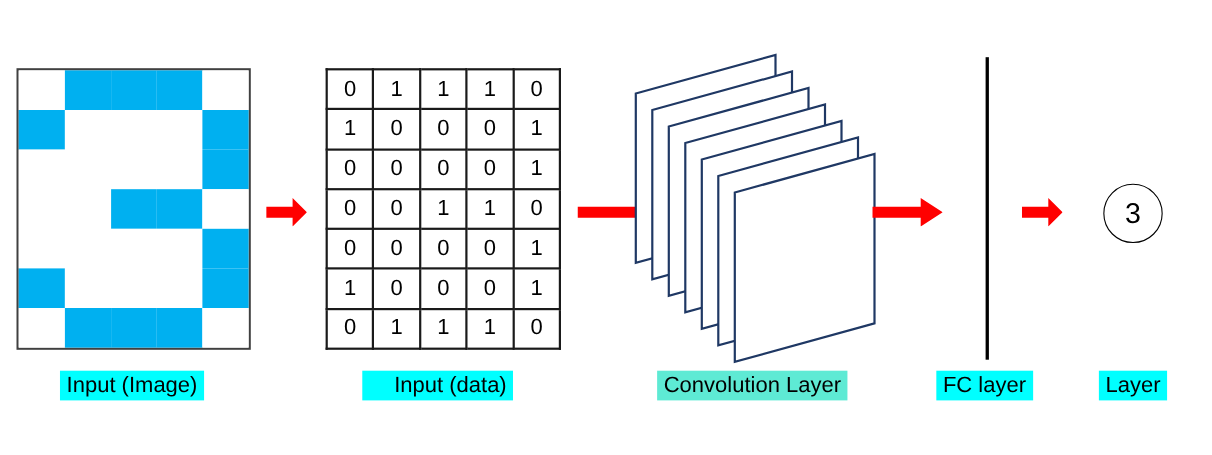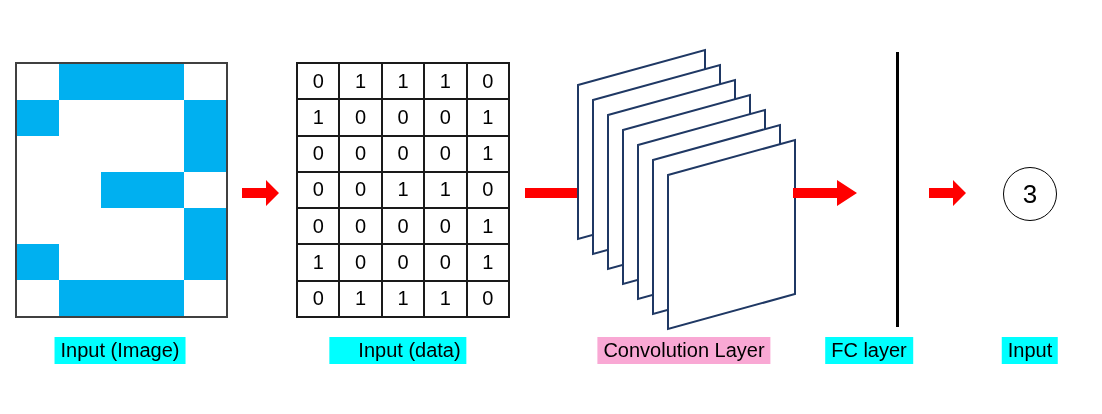--- a/index.html
+++ b/index.html
@@ -45,21 +45,21 @@
   }
 
   
   .stage-label{
     top:337px;transform:translateX(-50%);
     padding:2px 6px;font-size:20px;line-height:23px;color:#000;white-space:nowrap;
   }
   .lbl-image{left:120px;}
   .lbl-data{left:398px;padding-left:29px;}
   .lbl-conv{left:684px;}
-  .lbl-fc{left:869px;}
+  .lbl-fc{left:895px;}
   .lbl-out{left:1030px;}
 </style>
 </head>
 <body>
 
 <div class="abs pixel-image" style="border-color: rgb(64, 64, 64);">
     <div class="pcell" style="background: rgb(255, 255, 255);"></div>
     <div class="pcell" style="background: rgb(0, 176, 240);"></div>
     <div class="pcell" style="background: rgb(0, 176, 240);"></div>
     <div class="pcell" style="background: rgb(0, 176, 240);"></div>
@@ -177,15 +177,15 @@
 <svg class="abs arrow-svg" style="left:929px;top:180px;" width="37" height="26">
   <polygon class="arrow-shape" points="0,8 24,8 24,0 37,13 24,26 24,18 0,18" fill="#FF0000"></polygon>
 </svg>
 
 <div class="abs out-circle">
   <span>3</span>
 </div>
 
 <div class="abs stage-label lbl-image" style="background: rgb(0, 255, 255); text-align: center;">Input (Image)</div>
 <div class="abs stage-label lbl-data" style="background: rgb(0, 255, 255);">Input (data)</div>
-<div class="abs stage-label lbl-conv" style="background: #f9a8d4;">Convolution Layer</div>
+<div class="abs stage-label lbl-conv" style="background: #5eead4;">Convolution Layer</div>
 <div class="abs stage-label lbl-fc" style="background: rgb(0, 255, 255);">FC layer</div>
-<div class="abs stage-label lbl-out" style="background: rgb(0, 255, 255);">Input</div>
+<div class="abs stage-label lbl-out" style="background: rgb(0, 255, 255);">Layer</div>
 
 </body></html>

